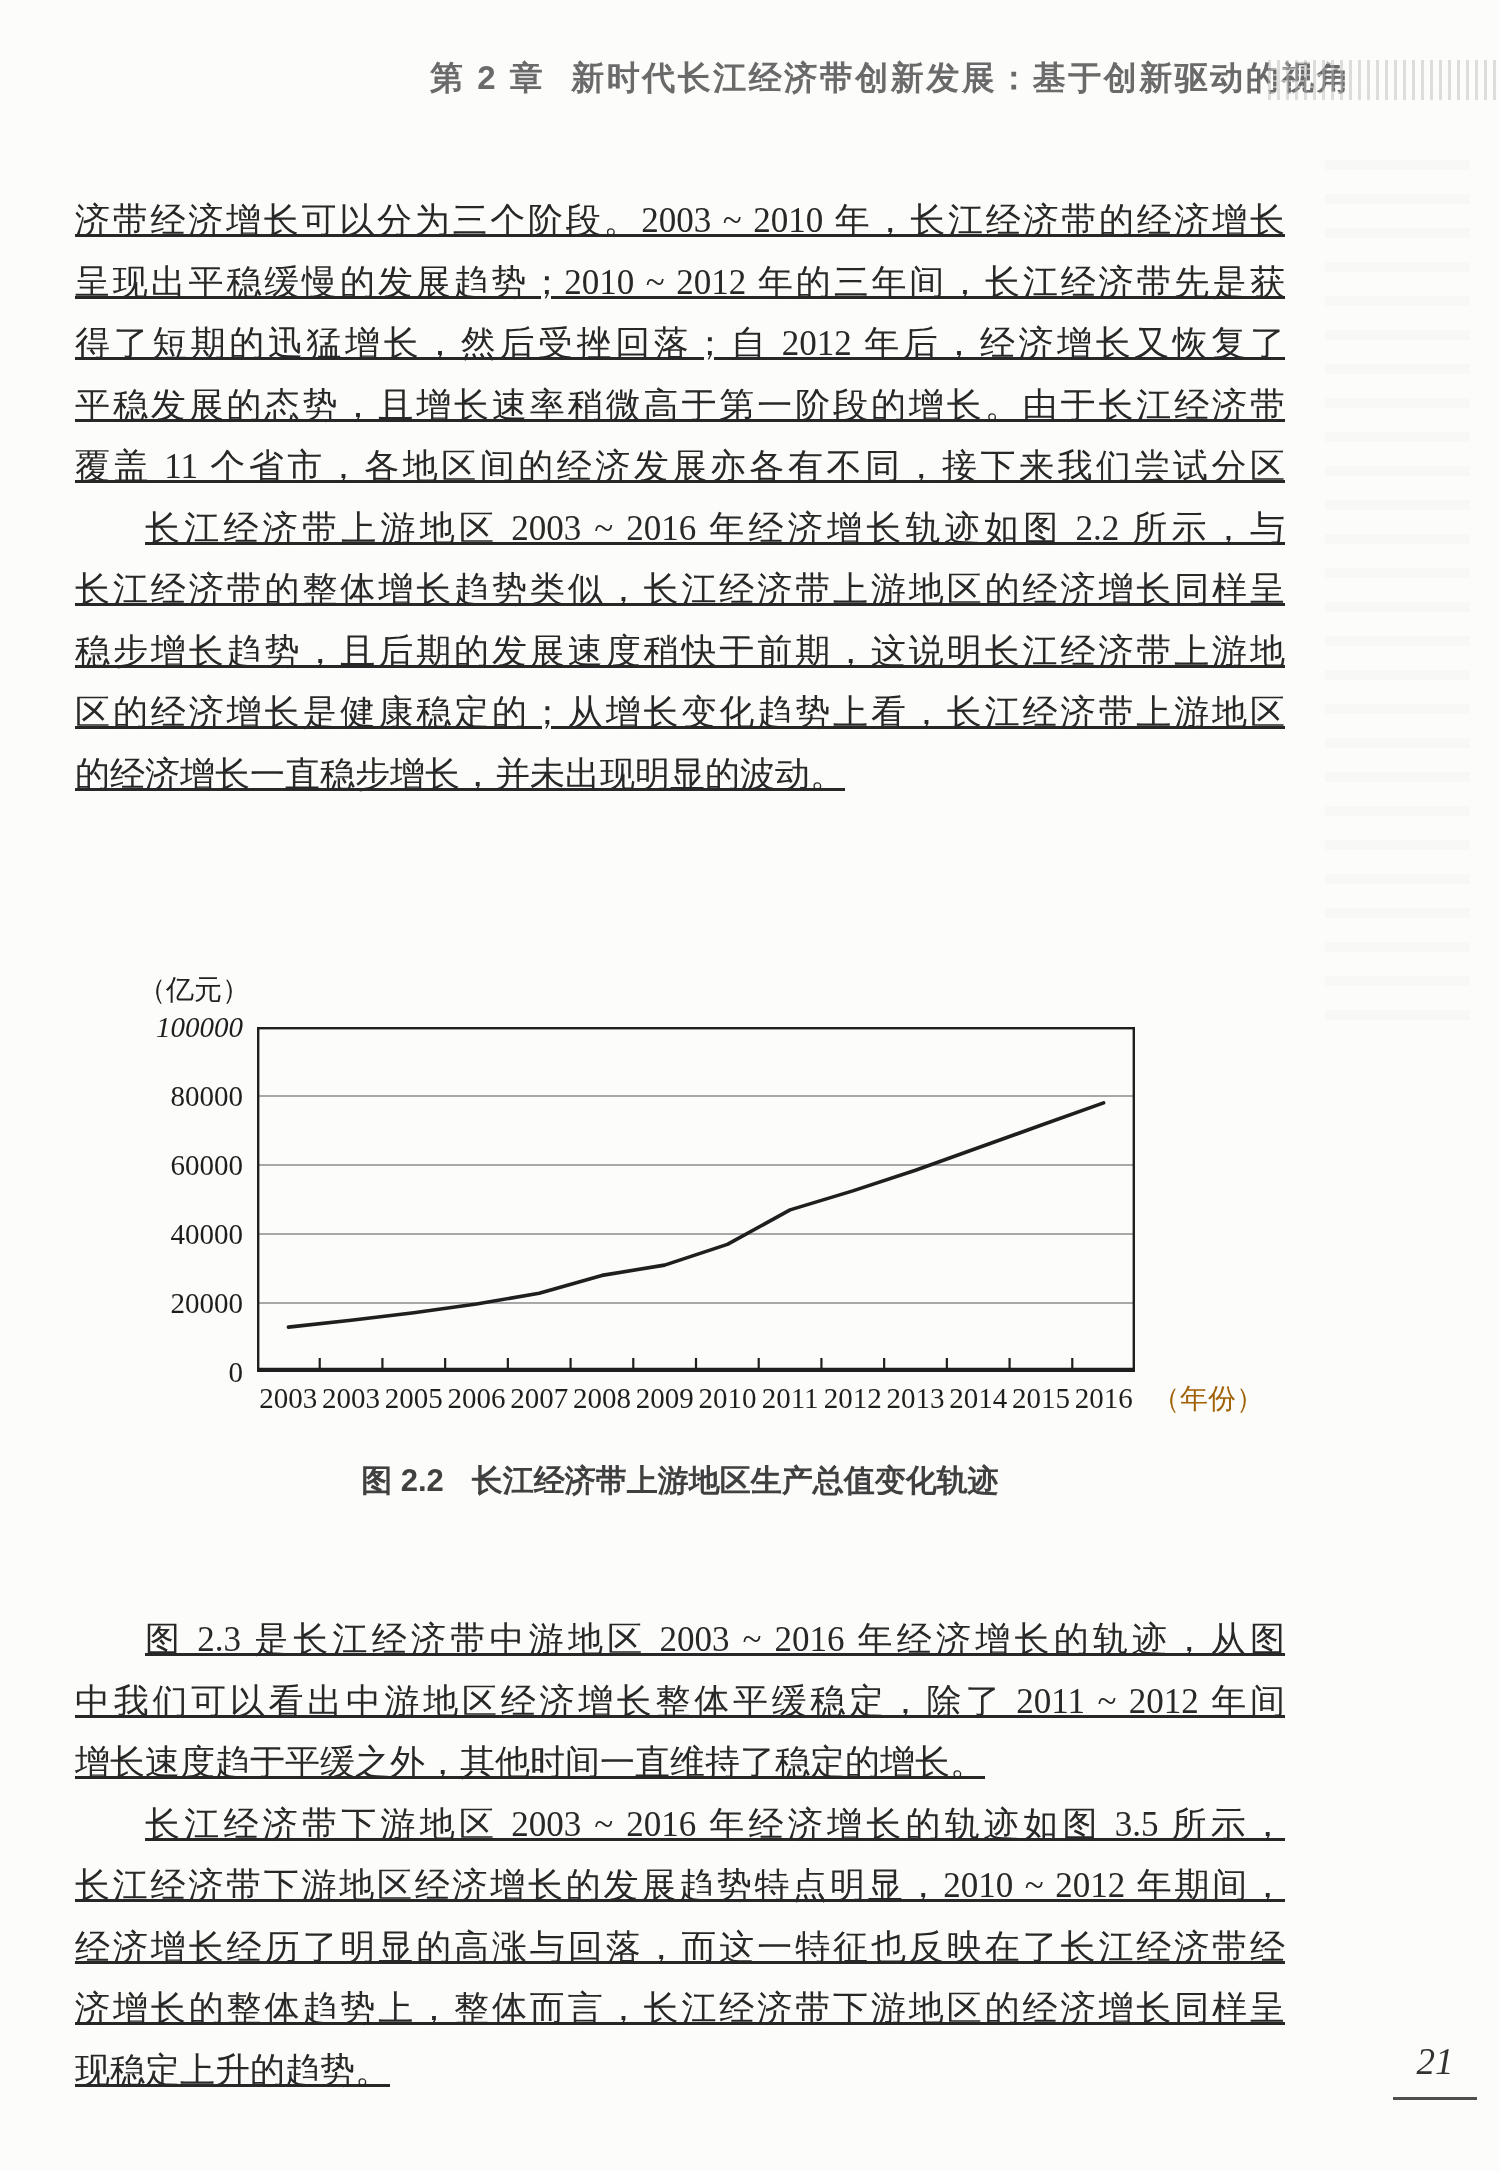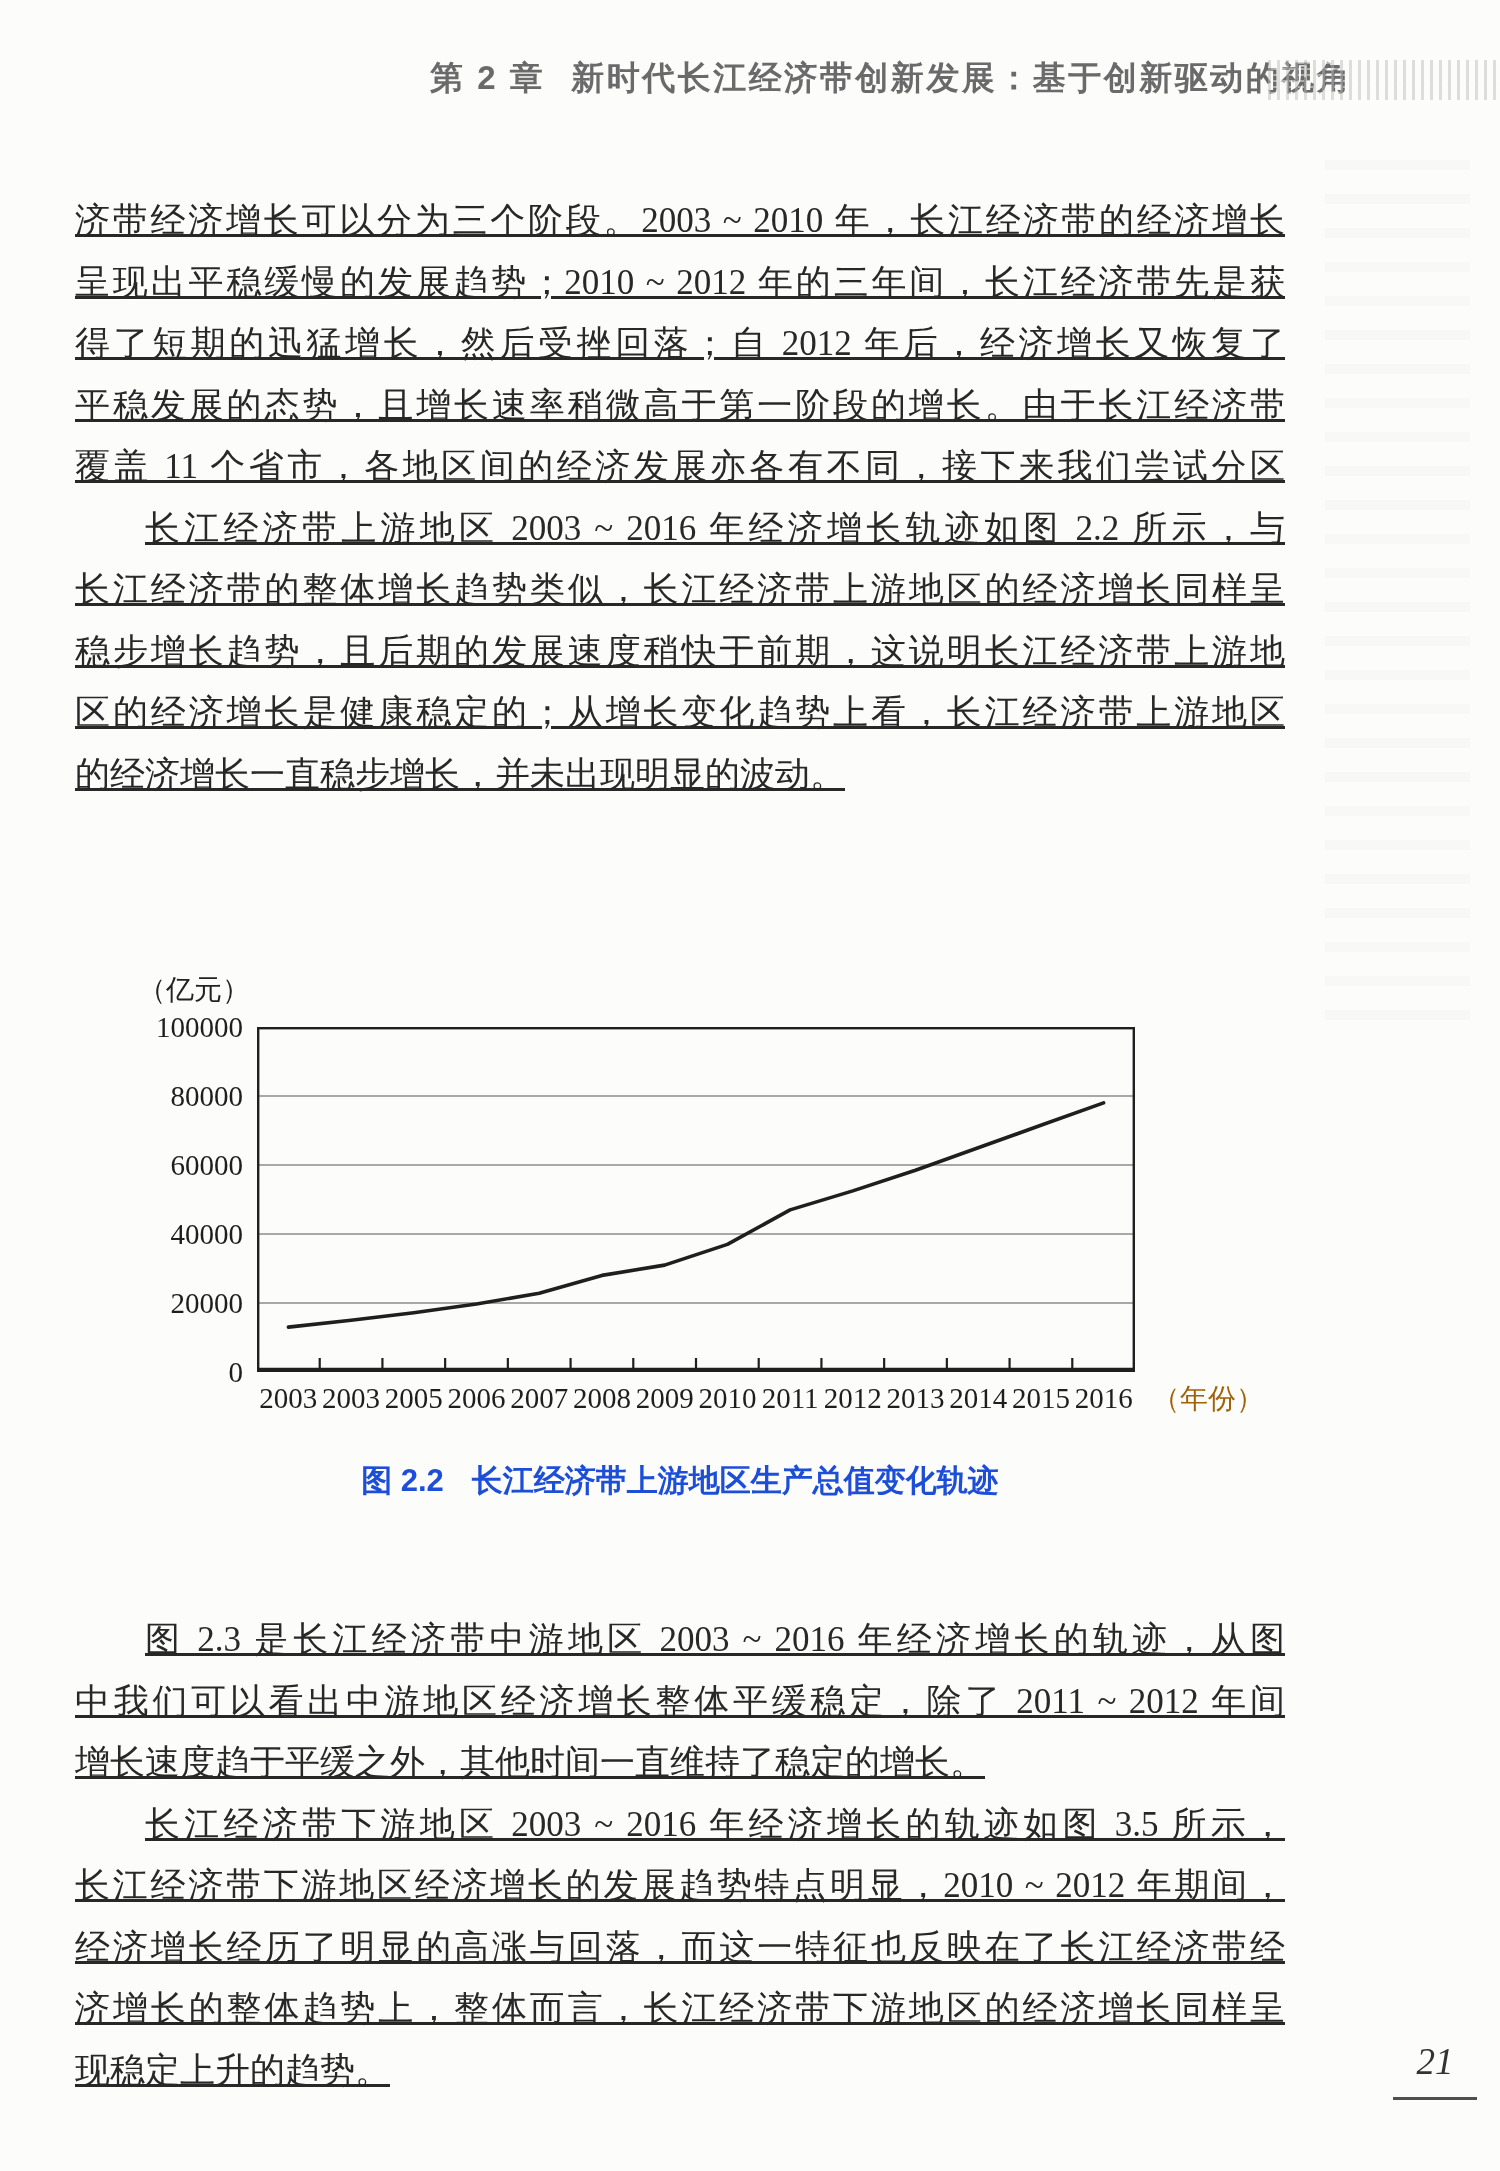--- a/index.html
+++ b/index.html
@@ -52,21 +52,21 @@
   .xtick{
     flex:1 1 0;text-align:center;font-size:29px;line-height:36px;color:#1e1e1e;
   }
   .x-unit{
     position:absolute;left:1152px;top:1381px;height:36px;line-height:36px;
     font-size:28px;color:#a16207;
   }
   .fig-caption{
     position:absolute;left:75px;top:1460px;width:1210px;
     text-align:center;font-family:"Liberation Sans","DejaVu Sans",sans-serif;
-    font-weight:bold;font-size:31px;color:#1d4ed8;
+    font-weight:bold;font-size:31px;color:#404040;
   }
   .fig-caption .fno{margin-right:28px;}
   
   .page-num{
     position:absolute;left:1390px;top:2040px;width:90px;height:52px;
     text-align:center;font-size:37px;font-style:italic;color:#333;
   }
   .page-num-rule{
     position:absolute;left:1393px;top:2097px;width:84px;height:3px;background:#4f4f4f;
   }
@@ -96,21 +96,21 @@
       <div class="bline">覆盖 11 个省市，各地区间的经济发展亦各有不同，接下来我们尝试分区</div>
       <div class="bline indent">长江经济带上游地区 2003 ~ 2016 年经济增长轨迹如图 2.2 所示，与</div>
       <div class="bline">长江经济带的整体增长趋势类似，长江经济带上游地区的经济增长同样呈</div>
       <div class="bline">稳步增长趋势，且后期的发展速度稍快于前期，这说明长江经济带上游地</div>
       <div class="bline">区的经济增长是健康稳定的；从增长变化趋势上看，长江经济带上游地区</div>
       <div class="bline plast">的经济增长一直稳步增长，并未出现明显的波动。</div>
     </div>
 
   <div class="y-unit">（亿元）</div>
   <div class="yticks" id="yticks">
-      <div class="ytick" style="top: -16px;">100000</div>
+      <div class="ytick" style="top: -16px; font-style: italic;">100000</div>
       <div class="ytick" style="top: 53px;">80000</div>
       <div class="ytick" style="top: 122px;">60000</div>
       <div class="ytick" style="top: 191px;">40000</div>
       <div class="ytick" style="top: 260px;">20000</div>
       <div class="ytick" style="top: 329px;">0</div>
     </div>
   <svg class="plot-svg" id="plot-svg" width="878" height="345" viewBox="0 0 878 345">
       <line x1="2" y1="276" x2="876" y2="276" stroke="#a8a8a8" stroke-width="2"></line>
       <line x1="2" y1="207" x2="876" y2="207" stroke="#a8a8a8" stroke-width="2"></line>
       <line x1="2" y1="138" x2="876" y2="138" stroke="#a8a8a8" stroke-width="2"></line>

